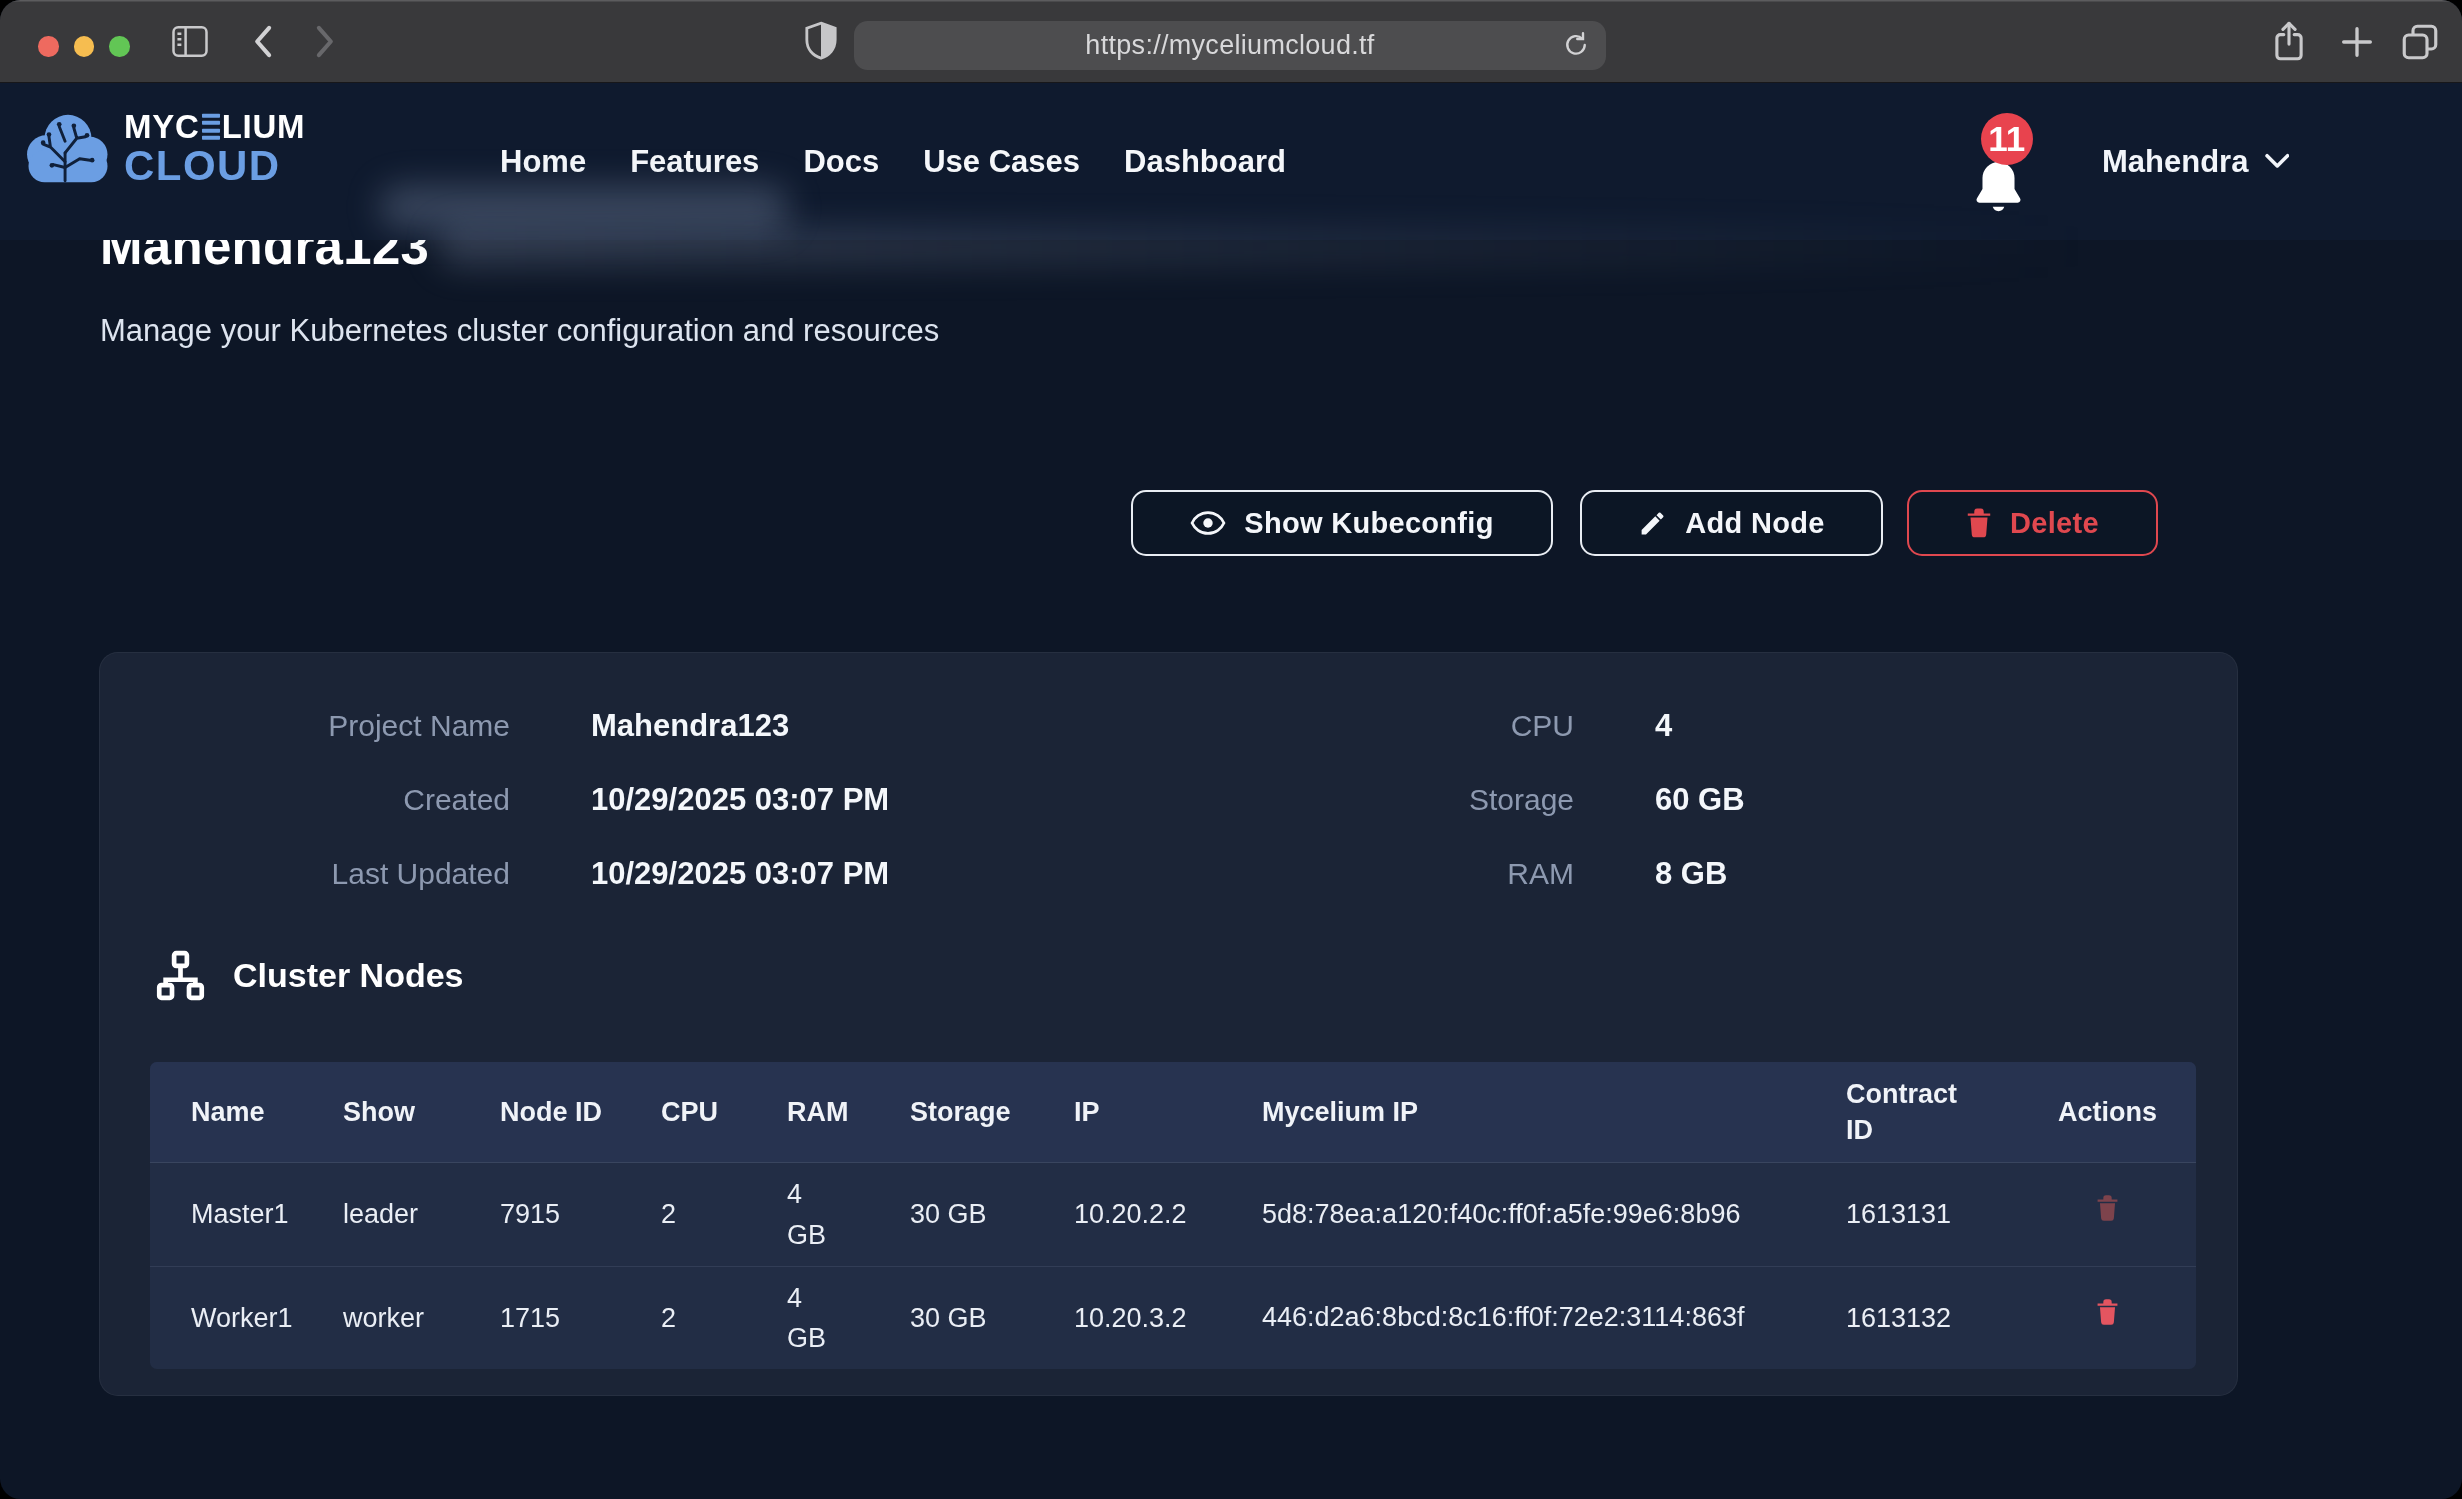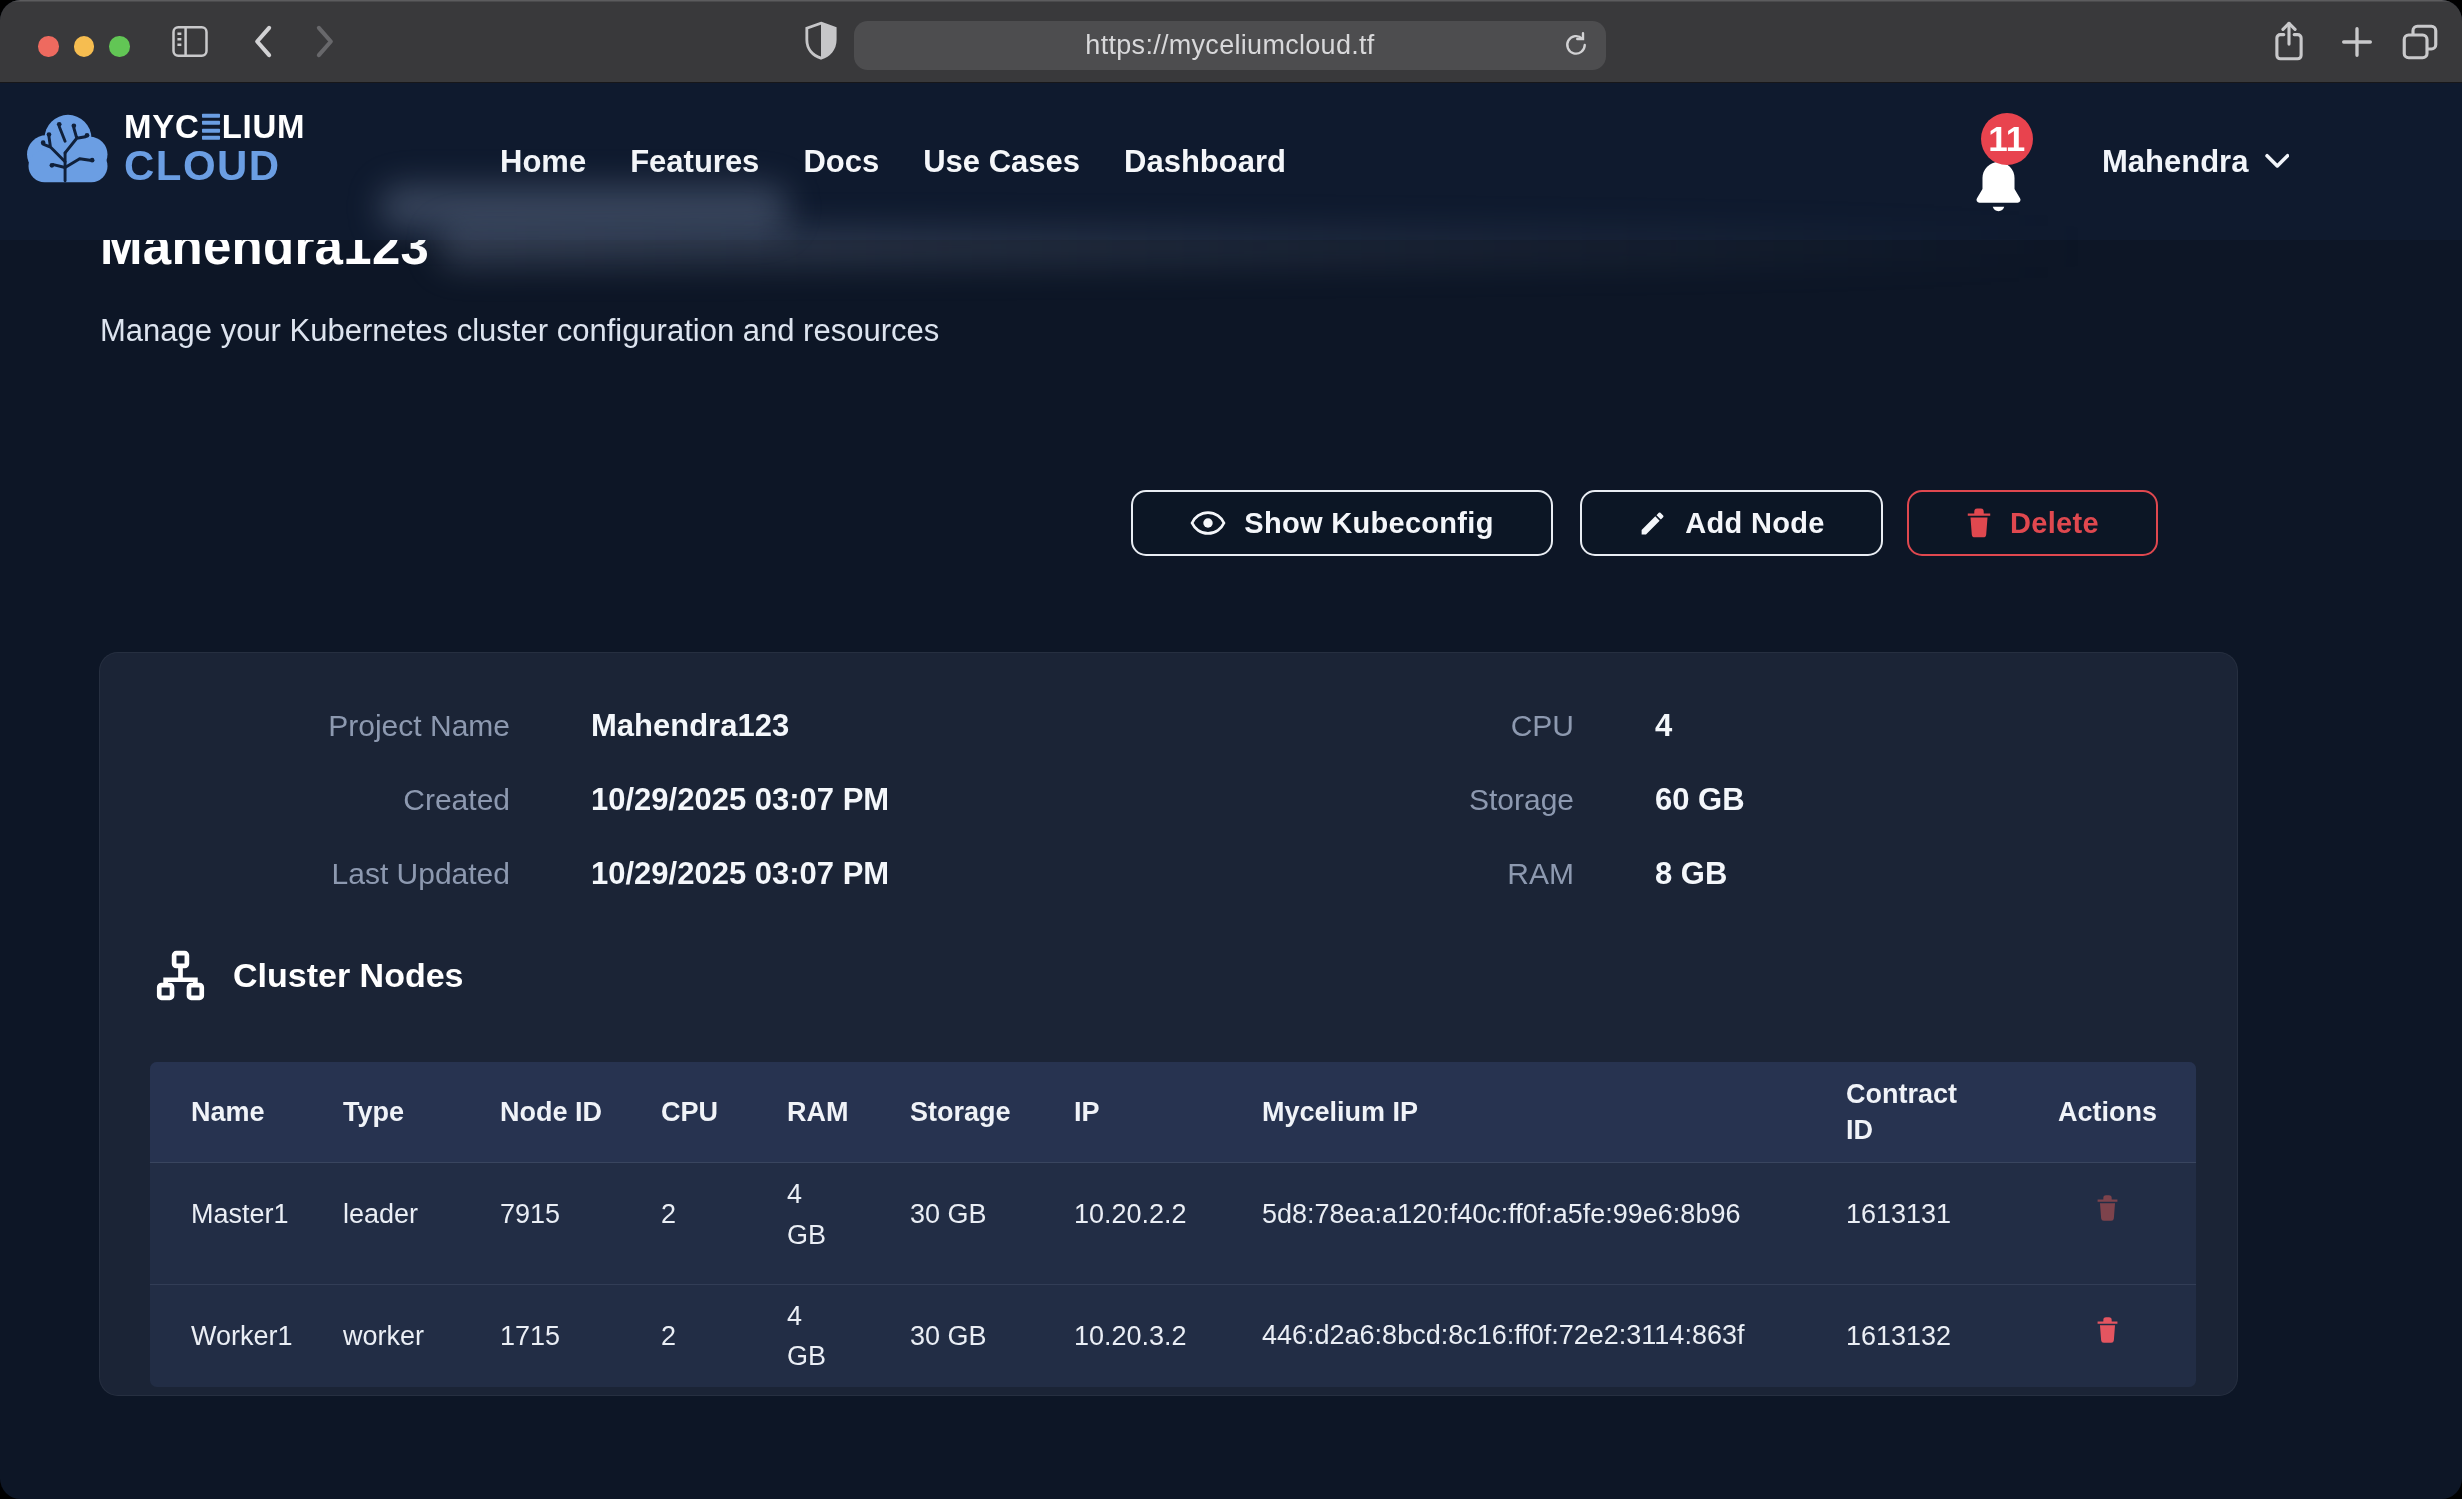--- a/index.html
+++ b/index.html
@@ -63,21 +63,21 @@
   .info-value { padding-left:81px; color:#f4f7fb; font-size:31px; font-weight:600; }
 
   .section-head { position:absolute; left:55px; top:297px; display:flex; align-items:center; gap:27px; }
   .section-title { color:#fff; font-size:34px; font-weight:700;text-align:center; }
 
   .table { position:absolute; left:50px; top:409px; width:2046px; background:#222d45; border-radius:6.8px; overflow:hidden; }
   .trow { display:grid; grid-template-columns:193px 157px 161px 126px 123px 164px 188px 584px 212px 138px; align-items:center; }
   .thead { height:101px; background:#273350; border-bottom:1.4px solid #39455f; }
   .thead .cell { color:#f0f3f8; font-size:27px; font-weight:600; line-height:1.35; }
   .tbody-row { height:103px; }
-  .tbody-row + .tbody-row { border-top:0.7px solid #323d56;margin-top:18px; }
+  .tbody-row + .tbody-row { border-top:0.7px solid #323d56; }
   .cell { color:#eaeef5; font-size:27px; line-height:1.5; }
   .cell:first-child { padding-left:41px; }
   .cell-narrow span { display:inline-block; max-width:51px; }
   .cell-hname span, .cell-hcontract span { display:inline-block; max-width:120px; }
   .cell-mip { word-break:break-all; padding-right:48px; line-height:1.55; }
   .row-trash { padding-left:38px; background:none; border:none; cursor:pointer; }
 
   .icon-btn { cursor:pointer; background:none; border:none; display:flex; align-items:center; }
 </style>
 </head>
@@ -269,21 +269,21 @@
         <rect x="2" y="16.5" width="6" height="6" rx="1"></rect>
         <rect x="16" y="16.5" width="6" height="6" rx="1"></rect>
         <path d="M12 7.5v3.5M5 16.5v-2.5h14v2.5M12 11v3"></path>
       </svg>
       <span class="section-title">Cluster Nodes</span>
     </div>
 
     <div class="table">
       <div class="trow thead">
         <div class="cell">Name</div>
-        <div class="cell">Type</div>
+        <div class="cell">Show</div>
         <div class="cell cell-hname"><span>Node ID</span></div>
         <div class="cell">CPU</div>
         <div class="cell">RAM</div>
         <div class="cell">Storage</div>
         <div class="cell">IP</div>
         <div class="cell">Mycelium IP</div>
         <div class="cell cell-hcontract"><span>Contract ID</span></div>
         <div class="cell">Actions</div>
       </div>
 

